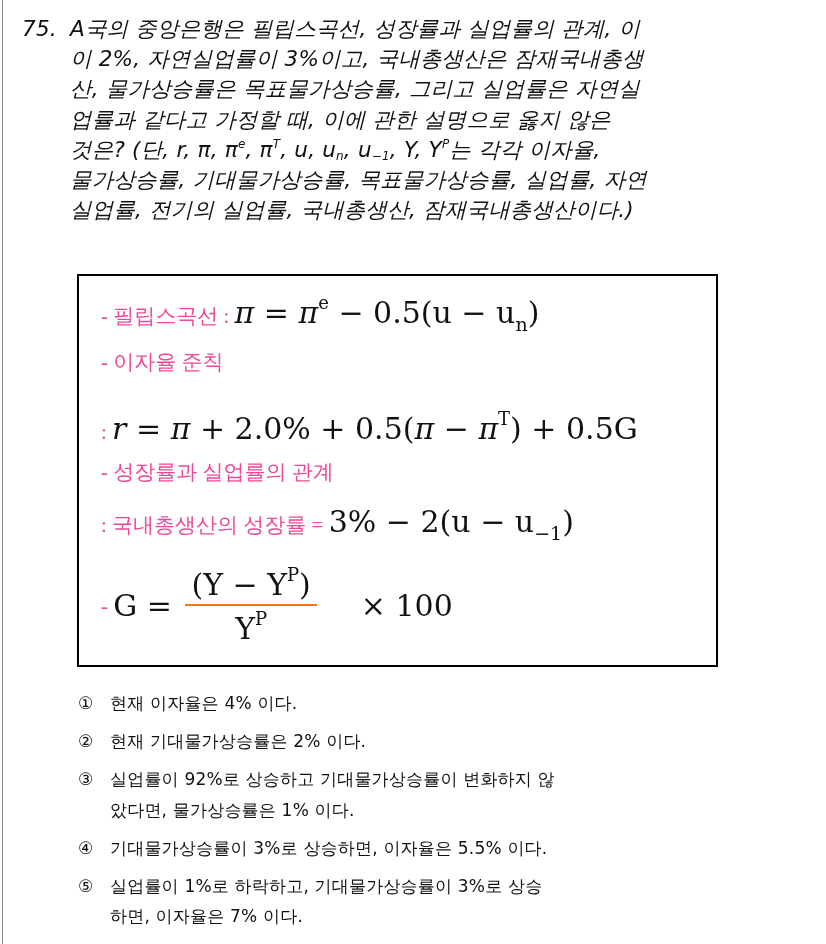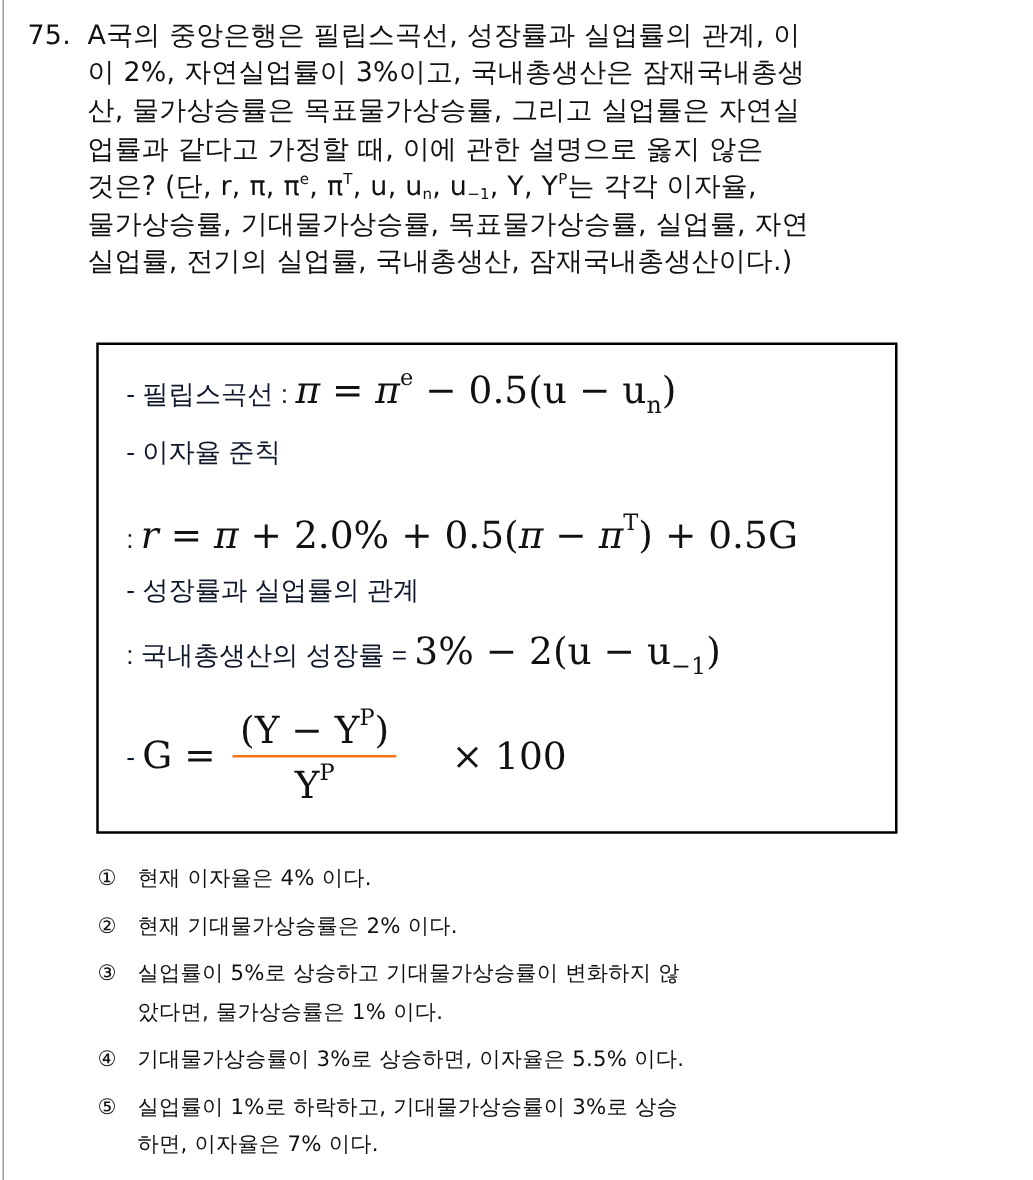--- a/index.html
+++ b/index.html
@@ -28,20 +28,21 @@
     left: 22px;
     top: 14px;
     width: 790px;
     font-size: 21.5px;
     line-height: 30.2px;
     letter-spacing: 0.2px;
   }
   .q-line {
     white-space: nowrap;
     height: 30.2px;
+    font-style: italic;
   }
   .q-num {
     display: inline-block;
     width: 48px;
   }
   .indent { padding-left: 48px; }
   sup.s { font-size: 12px; vertical-align: 9px; line-height: 0; }
   sub.s { font-size: 12px; vertical-align: -3px; line-height: 0; }
 
   .formula-box {
@@ -52,23 +53,23 @@
     height: 389px;
     border: 2.5px solid #000;
     box-sizing: content-box;
   }
   .f-row {
     position: absolute;
     left: 22px;
     white-space: nowrap;
   }
   .ko {
-    font-family: Liberation Sans, sans-serif;
+    font-family: Liberation Serif, serif;
     font-size: 21px;
-    color: #0f172a;
+    color: #ec4899;
   }
   .math {
     font-family: "DejaVu Serif", "Liberation Serif", serif;
     font-size: 30px;
     color: #111;
   }
   .math i { font-style: italic; }
   .math .sub { font-size: 19px; vertical-align: -8px; }
   .math .sup { font-size: 18px; vertical-align: 14px; }
 
@@ -152,21 +153,21 @@
 </div>
 
 <div class="choices">
   <div class="choice">
     <div class="choice-line"><span class="choice-num">①</span><span>현재 이자율은 4% 이다.</span></div>
   </div>
   <div class="choice">
     <div class="choice-line"><span class="choice-num">②</span><span>현재 기대물가상승률은 2% 이다.</span></div>
   </div>
   <div class="choice">
-    <div class="choice-line"><span class="choice-num">③</span><span>실업률이 5%로 상승하고 기대물가상승률이 변화하지 않</span></div>
+    <div class="choice-line"><span class="choice-num">③</span><span>실업률이 92%로 상승하고 기대물가상승률이 변화하지 않</span></div>
     <div class="choice-line choice-cont">았다면, 물가상승률은 1% 이다.</div>
   </div>
   <div class="choice">
     <div class="choice-line"><span class="choice-num">④</span><span>기대물가상승률이 3%로 상승하면, 이자율은 5.5% 이다.</span></div>
   </div>
   <div class="choice">
     <div class="choice-line"><span class="choice-num">⑤</span><span>실업률이 1%로 하락하고, 기대물가상승률이 3%로 상승</span></div>
     <div class="choice-line choice-cont">하면, 이자율은 7% 이다.</div>
   </div>
 </div>

